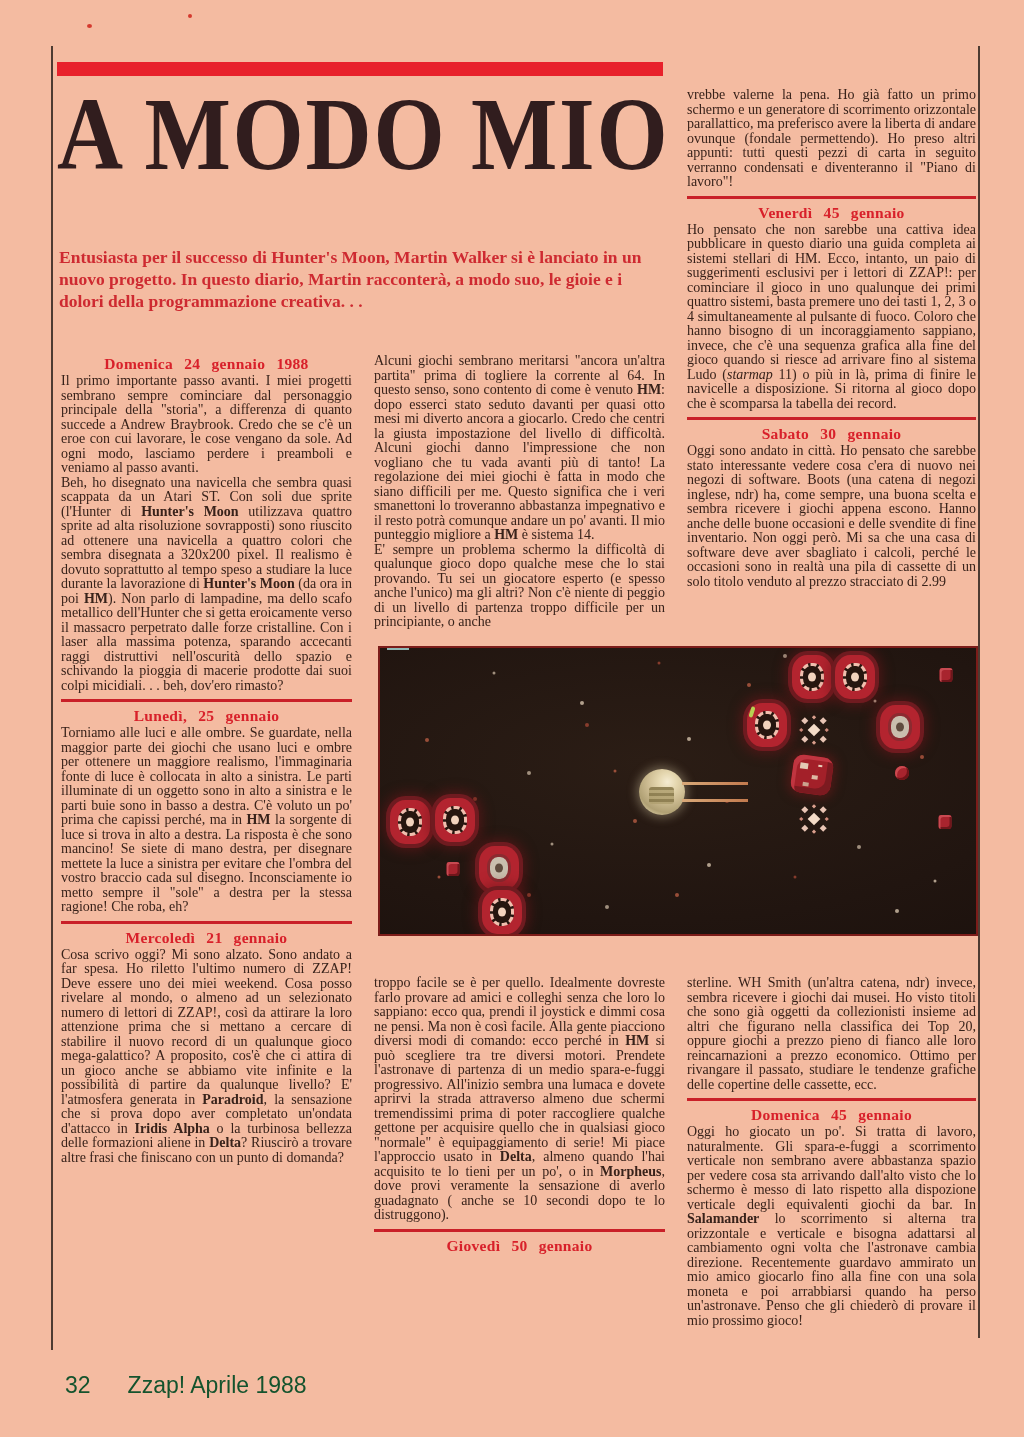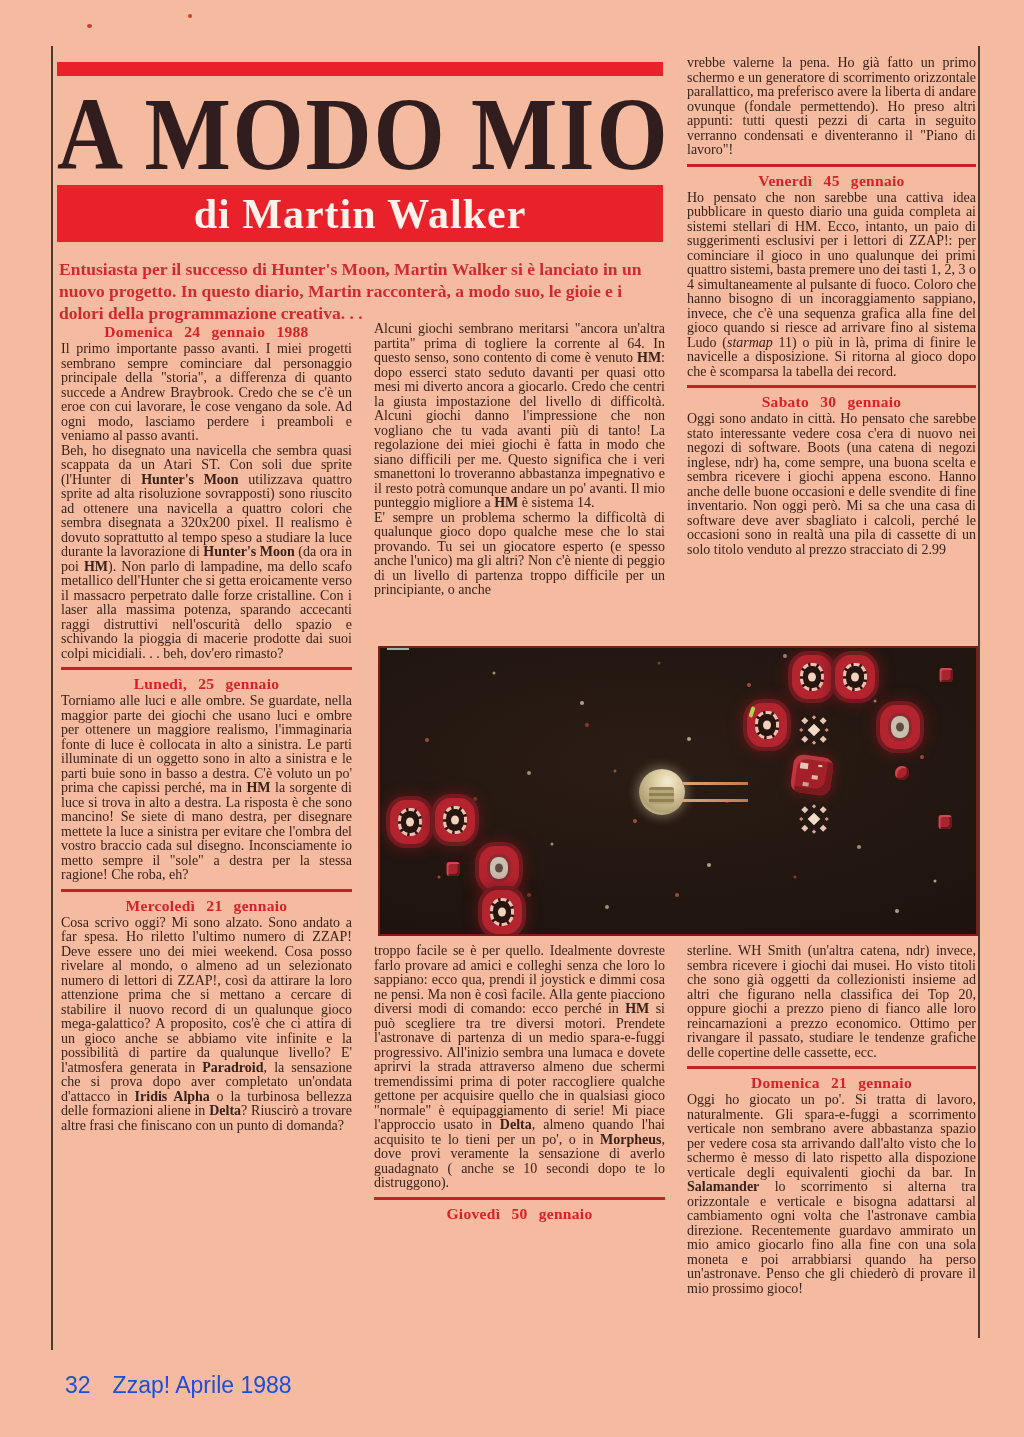--- a/index.html
+++ b/index.html
@@ -6,35 +6,35 @@
   .page{position:relative;width:1024px;height:1437px;background:#f4bba1;overflow:hidden;
         font-family:"Liberation Serif",serif;}
   
   .top-bar{position:absolute;left:57px;top:62px;width:606px;height:14px;background:#e8212b;}
   .title{position:absolute;left:57px;top:84px;width:720px;white-space:nowrap;
          font-weight:bold;font-size:104px;line-height:100px;color:#311d1e;
          letter-spacing:2px;transform:scaleX(.88);transform-origin:0 0;}
   .byline-banner{position:absolute;left:57px;top:185px;width:606px;height:57px;background:#e8212b;
          display:flex;align-items:center;justify-content:center;}
   .byline-banner span{color:#fdf3ea;font-weight:bold;font-size:42px;letter-spacing:1px;}
-  .intro{position:absolute;left:59px;top:258px;width:604px;margin:0;
+  .intro{position:absolute;left:59px;top:246px;width:604px;margin:0;
          font-weight:bold;font-size:17.5px;line-height:22px;color:#ce2a31;text-align:left;}
   
   .vrule{position:absolute;width:2px;background:#4d3b32;}
   .vrule.left{left:51px;top:46px;height:1304px;}
   .vrule.right{left:978px;top:46px;height:1292px;}
   
-  .col{position:absolute;color:#38221a;font-size:14px;line-height:14.5px;text-align:justify;}
+  .col{position:absolute;color:#38221a;font-size:14px;line-height:14.5px;text-align:justify;margin-top:32px;}
   .col p{margin:0;}
   h2.day{font-size:15.5px;line-height:19px;font-weight:bold;color:#d8202a;text-align:center;
          margin:0 0 1px;letter-spacing:.3px;word-spacing:7px;}
   .day-hr{height:3px;background:#c92028;margin:6px 0 4px;}
   
-  .footer{position:absolute;left:65px;top:1372px;display:flex;gap:22px;
-          font-family:"Liberation Sans",sans-serif;font-size:23px;color:#1d4ed8;justify-content:flex-end;}
+  .footer{position:absolute;left:65px;top:1372px;display:flex;gap:37px;
+          font-family:"Liberation Sans",sans-serif;font-size:23px;color:#14532d;justify-content:flex-end;}
   
   .speck{position:absolute;width:5px;height:4px;border-radius:50%;background:#d4392e;}
   .artifact{position:absolute;background:#8fb8b4;}
   
   .shot{position:absolute;left:378px;top:646px;width:600px;height:290px;box-sizing:border-box;
         background:radial-gradient(120% 100% at 45% 40%, #2b1d15 0%, #211510 55%, #190f0b 100%);
         border:2px solid #7c1d1a;overflow:hidden;}
   .star{position:absolute;width:4px;height:4px;border-radius:50%;opacity:.75;
         transform:translate(-50%,-50%);}
   .sp{position:absolute;transform:translate(-50%,-50%);}
@@ -77,23 +77,20 @@
         background:linear-gradient(90deg,#d8a878,#c27a4e);}
   .sp-ship .b1{top:15px;} .sp-ship .b2{top:32px;}
 </style>
 </head>
 <body>
 
 <div class="page">
 
   <div class="top-bar"></div>
   <div class="title">A MODO MIO</div>
-  <div class="byline-banner">
-    <span>di Martin Walker</span>
-  </div>
   <p class="intro">Entusiasta per il successo di Hunter's Moon, Martin Walker si è lanciato in un nuovo progetto. In questo diario, Martin racconterà, a modo suo, le gioie e i dolori della programmazione creativa. . .</p>
 
   <div class="speck" style="left:87px;top:24px;"></div>
   <div class="speck" style="left:188px;top:14px;width:4px;"></div>
 
   <div class="vrule left"></div>
   <div class="vrule right"></div>
 
   <section class="col" style="left:61px;top:322px;width:291px;">
     <h2 class="day">Domenica 24 gennaio 1988</h2>
@@ -208,21 +205,21 @@
 
   <section class="col" style="left:374px;top:944px;width:291px;">
     <p>troppo facile se è per quello. Idealmente dovreste farlo provare ad amici e colleghi senza che loro lo sappiano: ecco qua, prendi il joystick e dimmi cosa ne pensi. Ma non è così facile. Alla gente piacciono diversi modi di comando: ecco perché in <b>HM</b> si può scegliere tra tre diversi motori. Prendete l'astronave di partenza di un medio spara-e-fuggi progressivo. All'inizio sembra una lumaca e dovete aprirvi la strada attraverso almeno due schermi tremendissimi prima di poter raccogliere qualche gettone per acquisire quello che in qualsiasi gioco "normale" è equipaggiamento di serie! Mi piace l'approccio usato in <b>Delta</b>, almeno quando l'hai acquisito te lo tieni per un po', o in <b>Morpheus</b>, dove provi veramente la sensazione di averlo guadagnato ( anche se 10 secondi dopo te lo distruggono).</p>
     <div class="day-hr"></div>
     <h2 class="day">Giovedì 50 gennaio</h2>
   </section>
 
   <section class="col" style="left:687px;top:944px;width:289px;">
     <p>sterline. WH Smith (un'altra catena, ndr) invece, sembra ricevere i giochi dai musei. Ho visto titoli che sono già oggetti da collezionisti insieme ad altri che figurano nella classifica dei Top 20, oppure giochi a prezzo pieno di fianco alle loro reincarnazioni a prezzo economico. Ottimo per rivangare il passato, studiare le tendenze grafiche delle copertine delle cassette, ecc.</p>
     <div class="day-hr"></div>
-    <h2 class="day">Domenica 21 gennaio</h2>
+    <h2 class="day">Domenica 45 gennaio</h2>
     <p>Oggi ho giocato un po'. Si tratta di lavoro, naturalmente. Gli spara-e-fuggi a scorrimento verticale non sembrano avere abbastanza spazio per vedere cosa sta arrivando dall'alto visto che lo schermo è messo di lato rispetto alla dispozione verticale degli equivalenti giochi da bar. In <b>Salamander</b> lo scorrimento si alterna tra orizzontale e verticale e bisogna adattarsi al cambiamento ogni volta che l'astronave cambia direzione. Recentemente guardavo ammirato un mio amico giocarlo fino alla fine con una sola moneta e poi arrabbiarsi quando ha perso un'astronave. Penso che gli chiederò di provare il mio prossimo gioco!</p>
   </section>
 
   <div class="footer">
     <span>32</span>
     <span>Zzap! Aprile 1988</span>
   </div>
 
 </div>
 

